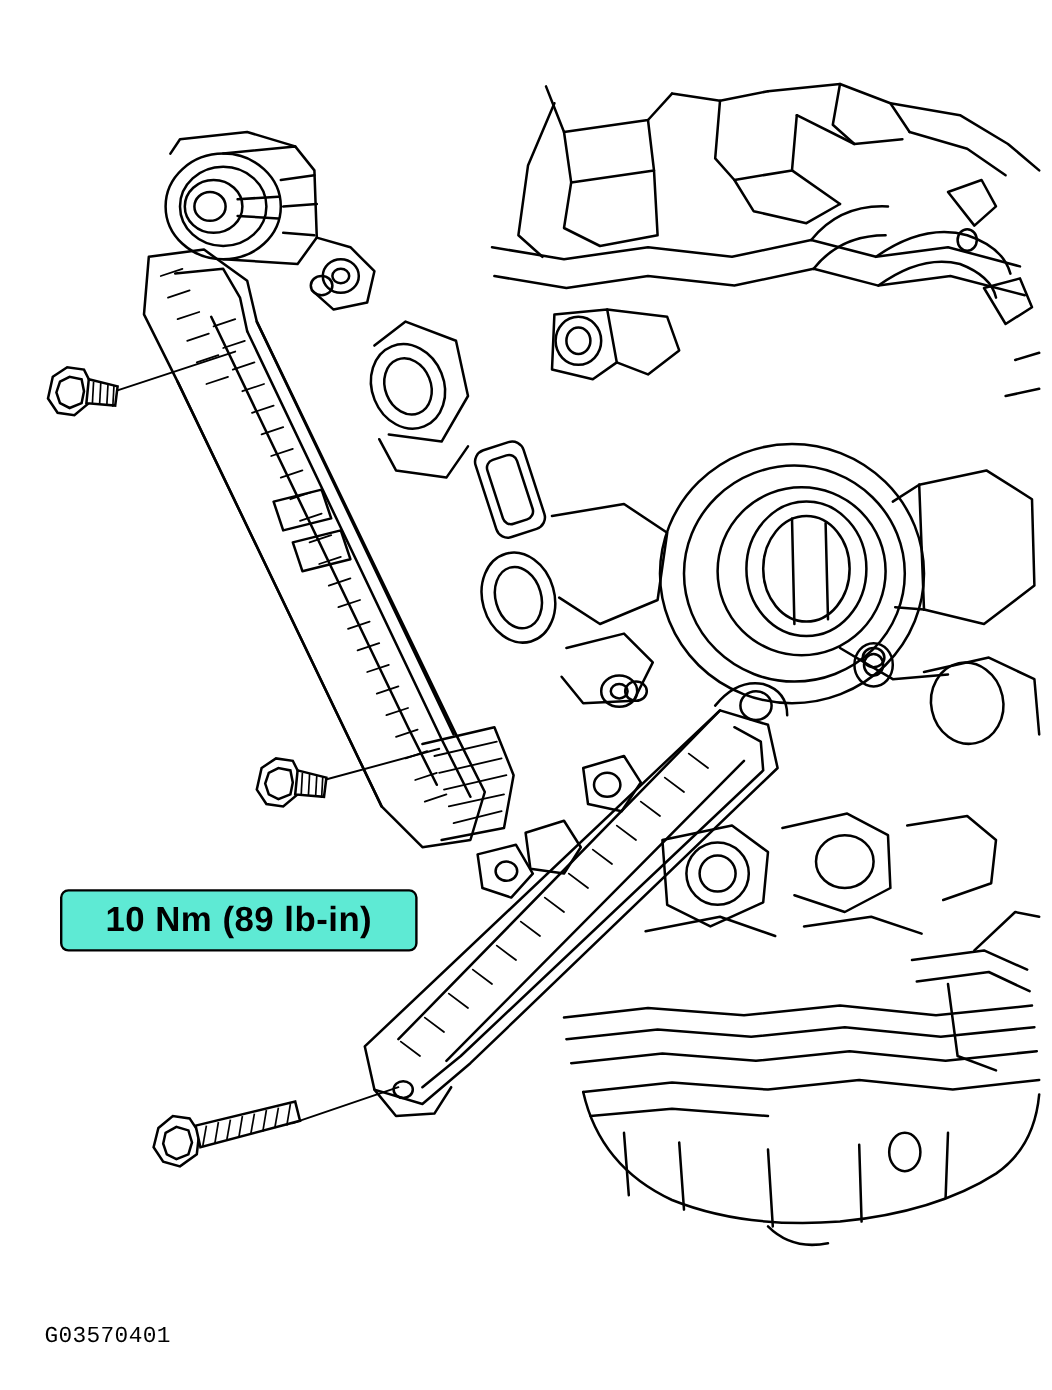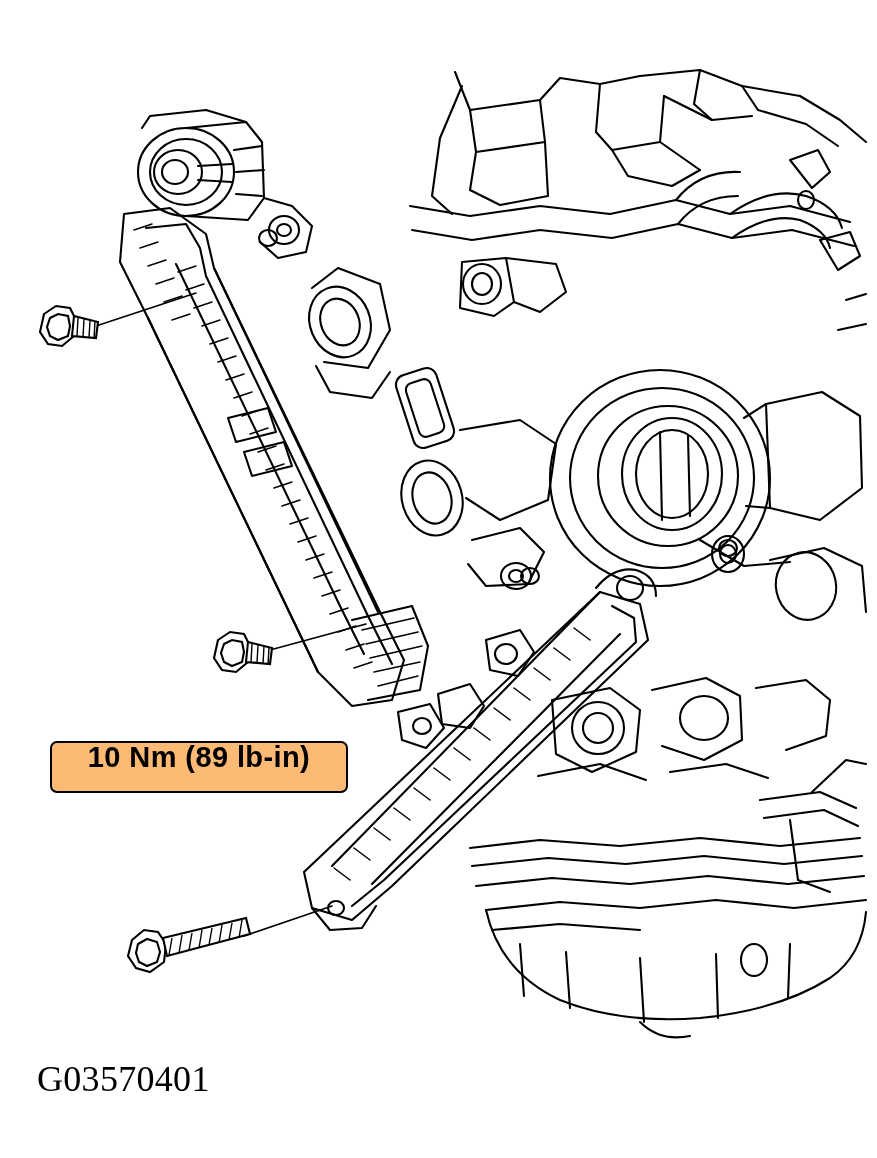--- a/index.html
+++ b/index.html
@@ -33,42 +33,43 @@
 
   
   #torque-callout {
     position: absolute;
     left: 50px;
     top: 741px;
     width: 298px;
     height: 52px;
     border: 2px solid #000000;
     border-radius: 7px;
-    background: #fdba74;
+    background: #5eead4;
     box-sizing: border-box;
     display: flex;
+    align-items: center;
     justify-content: center;
   }
   #torque-callout .torque-text {
     font-family: "Liberation Sans", sans-serif;
     font-size: 29px;
     font-weight: bold;
     color: #000000;
     letter-spacing: 0.4px;
     white-space: nowrap;
     line-height: 1;
   }
 
   
   #figure-id {
     position: absolute;
     left: 37px;
-    top: 1058px;
-    font-family: Liberation Serif, serif;
-    font-size: 36px;
+    top: 1102px;
+    font-family: Liberation Mono, monospace;
+    font-size: 19px;
     font-weight: normal;
     color: #000000;
     letter-spacing: 0.3px;
     white-space: nowrap;
   }
 
   .ink { stroke: #000000; fill: none; }
 </style>
 </head>
 <body>

